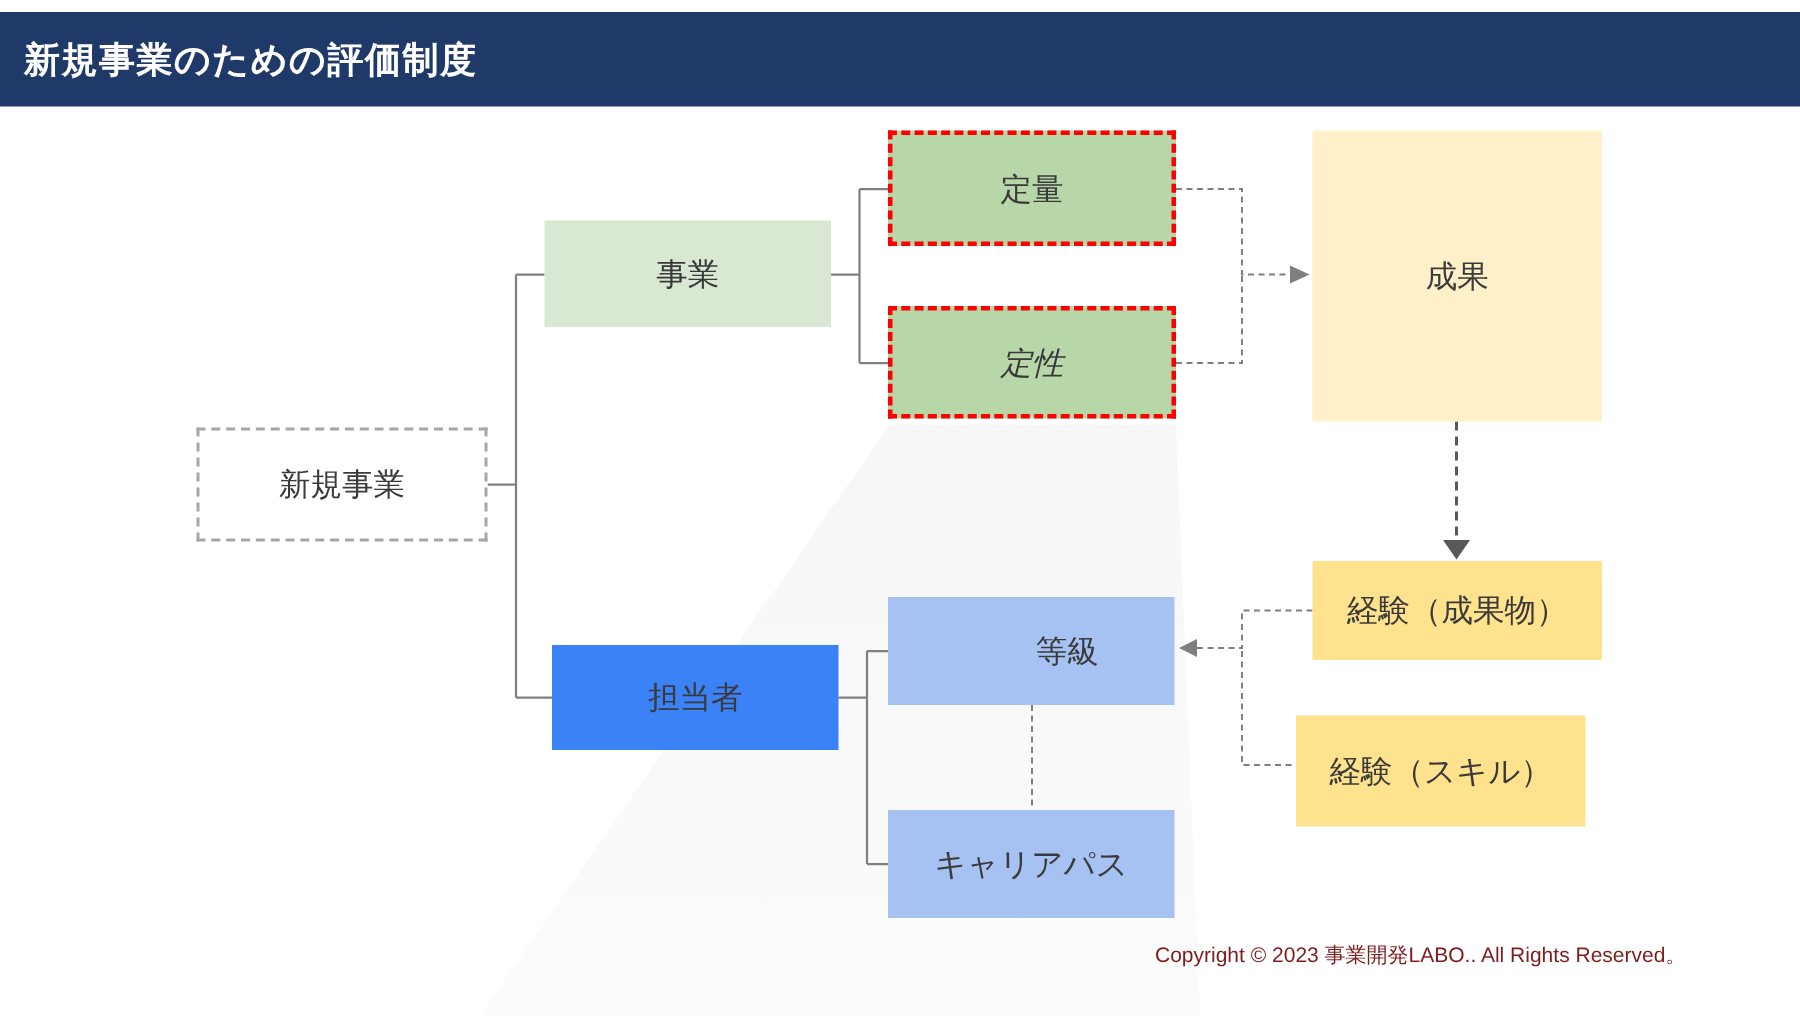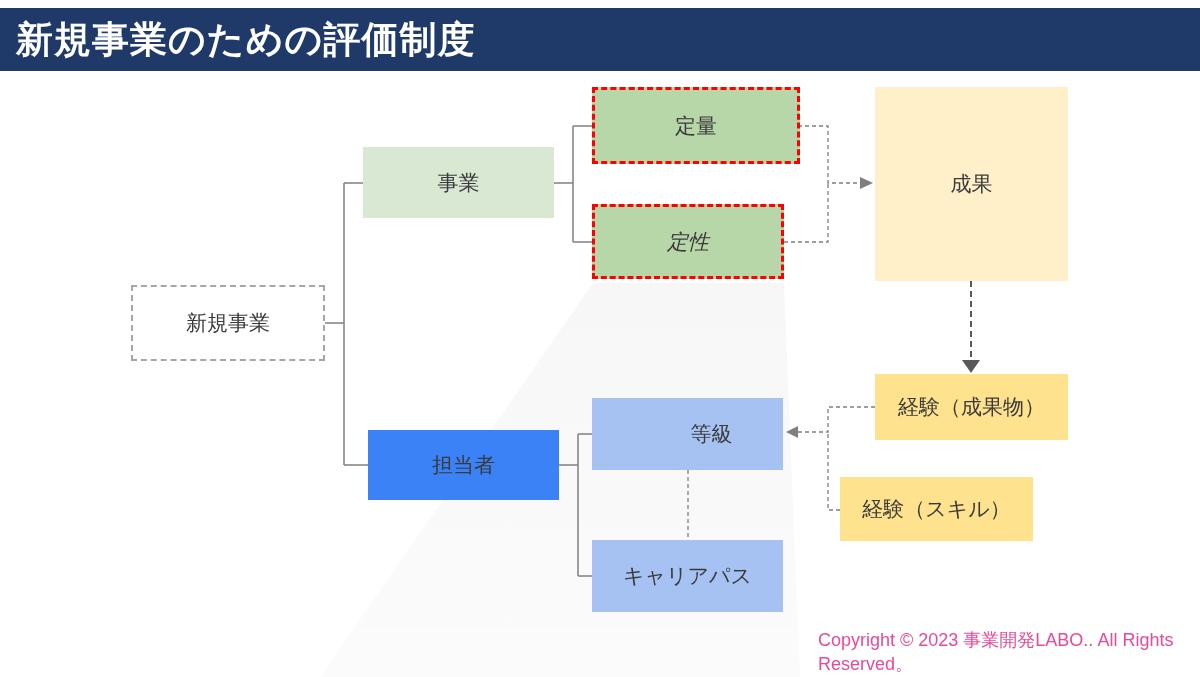--- a/index.html
+++ b/index.html
@@ -9,21 +9,21 @@
     background:#ffffff;
     overflow:hidden;
     font-family:"Liberation Sans","DejaVu Sans",sans-serif;
   }
   
   .header{
     position:absolute;left:0;top:8px;width:1200px;height:63px;
     background:#1f3a68;color:#ffffff;
     display:flex;align-items:center;
     box-sizing:border-box;padding-left:16px;
-    font-size:37px;font-weight:bold;letter-spacing:1px;
+    font-size:24px;font-weight:bold;letter-spacing:1px;
     z-index:5;
   }
   
   .cone{
     position:absolute;left:0;top:0;width:1200px;height:677px;
     background:linear-gradient(to bottom, rgba(0,0,0,0.045), rgba(0,0,0,0.015));
     clip-path:polygon(593px 283px, 784px 283px, 800px 677px, 320px 677px);
     z-index:1;
   }
   .connectors{position:absolute;left:0;top:0;z-index:2;}
@@ -39,32 +39,32 @@
   .node-dashed-gray{background:#ffffff;border:2px dashed #a6a6a6;text-align:right;}
   .node-green-light{background:#d8e8d2;}
   .node-green-red{background:#b7d7a8;border:3px dashed #fe0000;}
   .node-yellow-light{background:#fff0c9;}
   .node-yellow-mid{background:#ffe28e;}
   .node-blue-light{background:#3b82f6;}
   .node-blue-mid{background:#a5c2f2;}
 
   .n-shinki{left:131px;top:285px;width:194px;height:76px;}
   .n-jigyo{left:363px;top:147px;width:191px;height:71px;}
-  .n-teiryo{left:592px;top:87px;width:208px;height:77px;}
+  .n-teiryo{left:592px;top:87px;width:192px;height:77px;}
   .n-teisei{left:592px;top:204px;width:192px;height:75px;font-style:italic;}
   .n-seika{left:875px;top:87px;width:193px;height:194px;}
   .n-keiken1{left:875px;top:374px;width:193px;height:66px;}
-  .n-keiken2{left:840px;top:477px;width:193px;height:64px;}
+  .n-keiken2{left:864px;top:477px;width:193px;height:74px;}
   .n-tantosha{left:368px;top:430px;width:191px;height:70px;}
   .n-tokyu{left:592px;top:398px;width:191px;height:72px;padding-left:48px;}
   .n-career{left:592px;top:540px;width:191px;height:72px;}
 
   .footer{
-    position:absolute;left:818px;top:628px;
-    font-size:18px;color:#ec4899;z-index:4;
+    position:absolute;left:770px;top:628px;
+    font-size:14px;color:#7f1d1d;z-index:4;
   }
 </style>
 </head>
 <body>
 
 <div class="stage">
 
   <div class="cone"></div>
 
   <svg class="connectors" width="1200" height="677" viewBox="0 0 1200 677">

